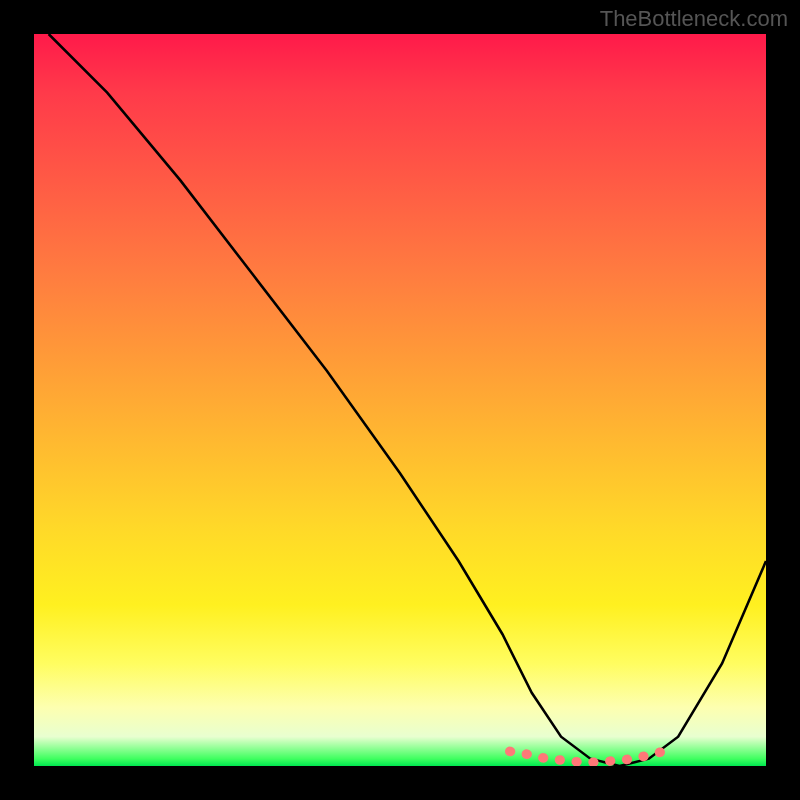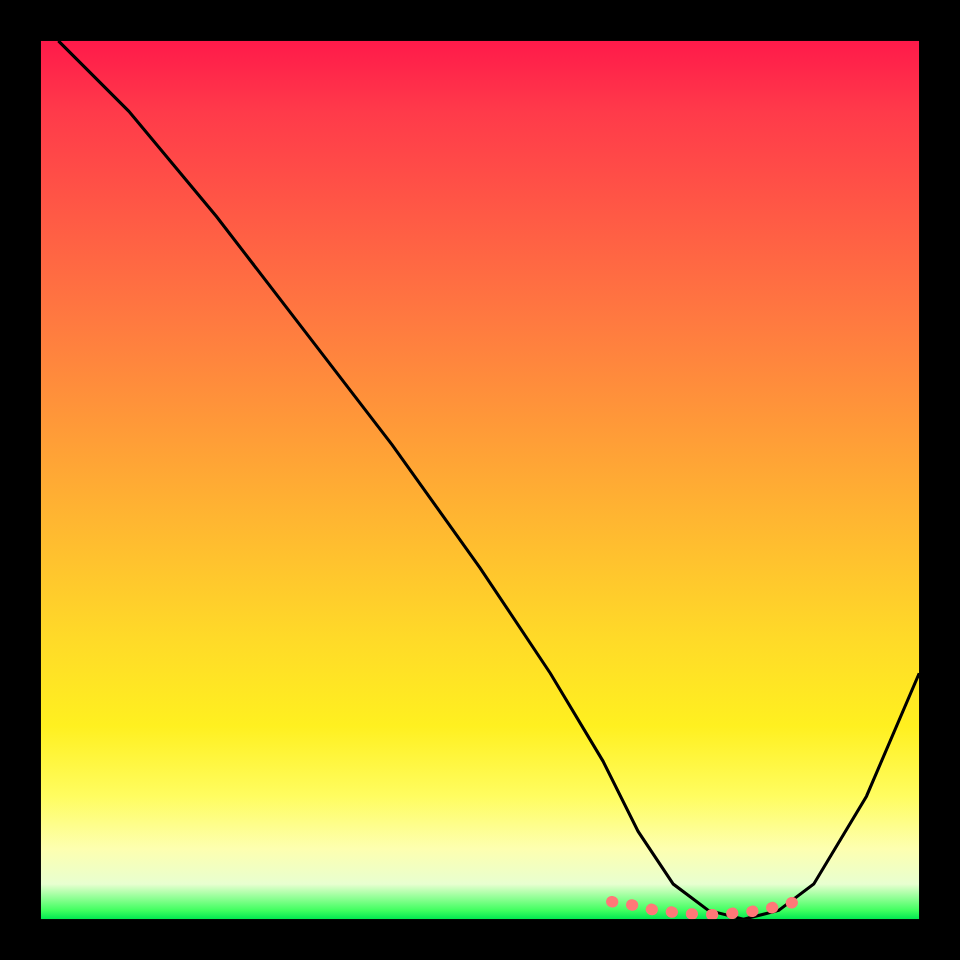--- a/index.html
+++ b/index.html
@@ -63,20 +63,21 @@
     left: 0;
     top: 0;
     width: 100%;
     height: 100%;
   }
 </style>
 </head>
 <body>
 
 <div class="container">
+  <div class="watermark">TheBottleneck.com</div>
   <div class="plot-area">
     <div class="gradient-bg"></div>
     <svg viewBox="0 0 100 100" preserveAspectRatio="none">
       <g>
         <path d="M2.00 0.00 L10.00 8.00 L20.00 20.00 L30.00 33.00 L40.00 46.00 L50.00 60.00 L58.00 72.00 L64.00 82.00 L68.00 90.00 L72.00 96.00 L76.00 99.00 L80.00 100.00 L84.00 99.00 L88.00 96.00 L94.00 86.00 L100.00 72.00" id="main-curve" fill="none" stroke="#000" stroke-width="0.35"></path>
         <path d="M65.00 98.00 L68.00 98.50 L70.00 99.00 L72.00 99.20 L74.00 99.40 L76.00 99.50 L78.00 99.40 L80.00 99.20 L82.00 99.00 L84.00 98.50 L86.00 98.00" id="highlight-curve" fill="none" stroke="#ff7878" stroke-width="1.3" stroke-linecap="round" stroke-dasharray="0.1 2.2"></path>
       </g>
     </svg>
   </div>
 </div>

